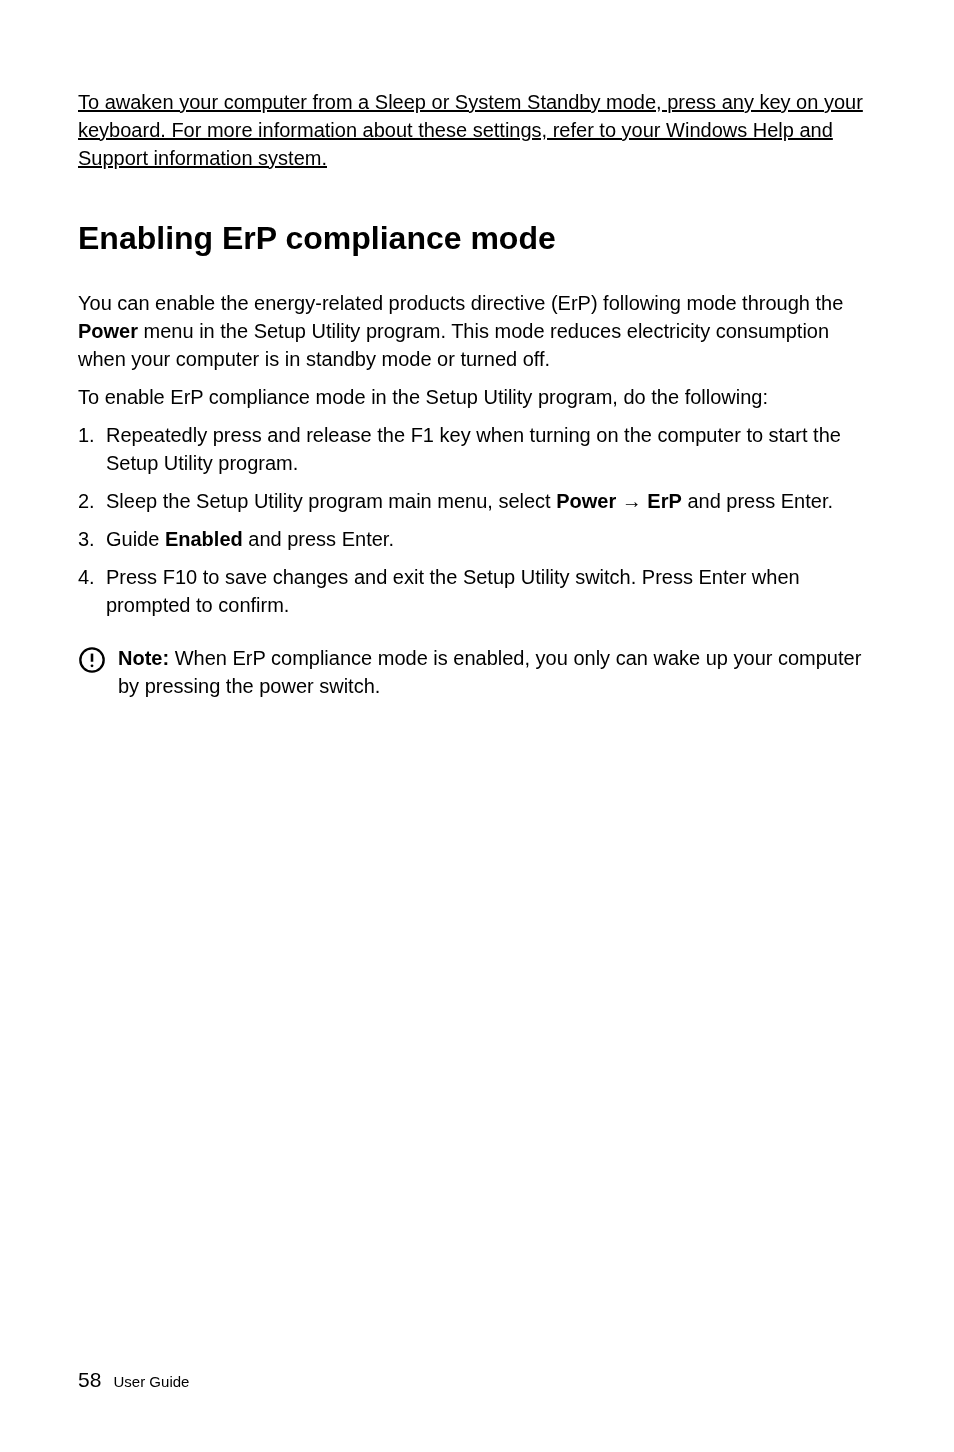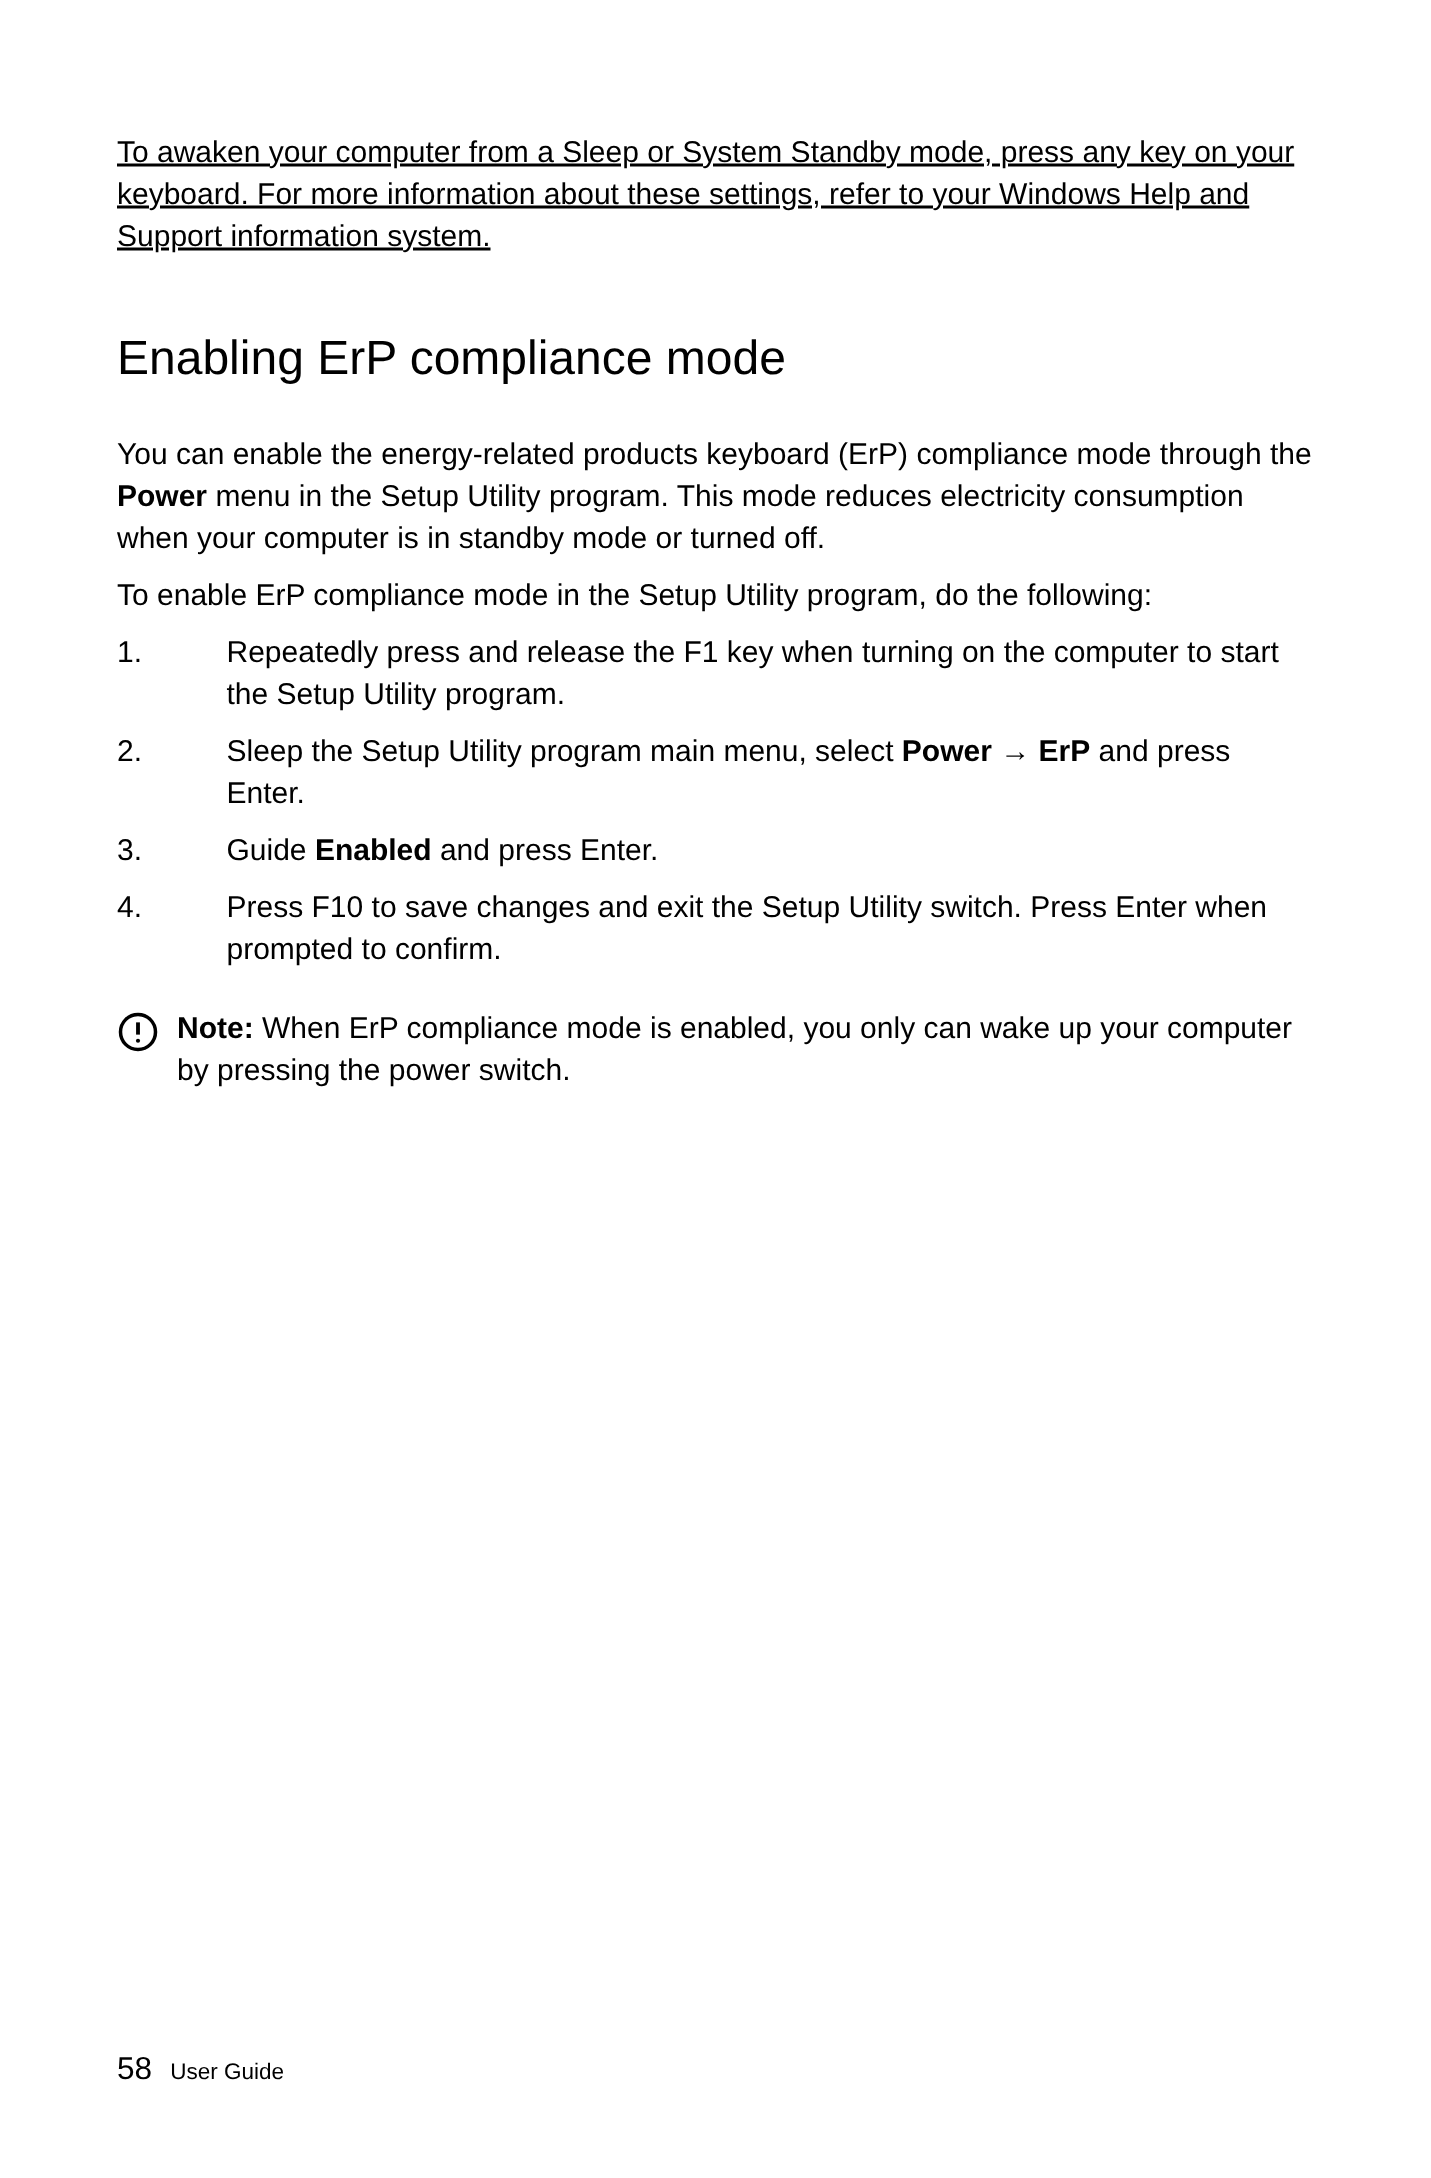--- a/index.html
+++ b/index.html
@@ -18,21 +18,21 @@
     }
     .intro-text {
       font-size: 20px;
       line-height: 1.4;
       margin-bottom: 48px;
       font-weight: 300;
       text-decoration: underline;
     }
     .section-heading {
       font-size: 32px;
-      font-weight: normal;
+      font-weight: bold;
       margin-bottom: 32px;
     }
     .para {
       font-size: 20px;
       line-height: 1.4;
       margin-bottom: 10px;
       font-weight: 300;
     }
     .bold {
       font-weight: bold;
@@ -46,21 +46,20 @@
       line-height: 1.4;
       margin-bottom: 10px;
       font-weight: 300;
     }
     .ol-num {
       width: 28px;
       flex-shrink: 0;
     }
     .ol-text {
       flex: 1;
-      margin-left: 45px;
     }
     .note-row {
       display: flex;
       align-items: flex-start;
       margin-top: 25px;
     }
     .note-icon {
       width: 40px;
       flex-shrink: 0;
       padding-top: 2px;
@@ -87,21 +86,21 @@
     }
   </style>
 </head>
 <body>
 
 <div class="intro-text">To awaken your computer from a Sleep or System Standby mode, press any key on your keyboard. For more information about these settings, refer to your Windows Help and Support information system.</div>
 
 <h1 class="section-heading">Enabling ErP compliance mode</h1>
 
 <div class="para">
-  <span>You can enable the energy-related products keyboard (ErP) compliance mode through the </span><span class="bold">Power</span><span> menu in the Setup Utility program. This mode reduces electricity consumption when your computer is in standby mode or turned off.</span>
+  <span>You can enable the energy-related products directive (ErP) following mode through the </span><span class="bold">Power</span><span> menu in the Setup Utility program. This mode reduces electricity consumption when your computer is in standby mode or turned off.</span>
 </div>
 
 <div class="para">To enable ErP compliance mode in the Setup Utility program, do the following:</div>
 
 <div class="ol">
   <div class="ol-item">
     <div class="ol-num">1.</div>
     <div class="ol-text">Repeatedly press and release the F1 key when turning on the computer to start the Setup Utility program.</div>
   </div>
   <div class="ol-item">

